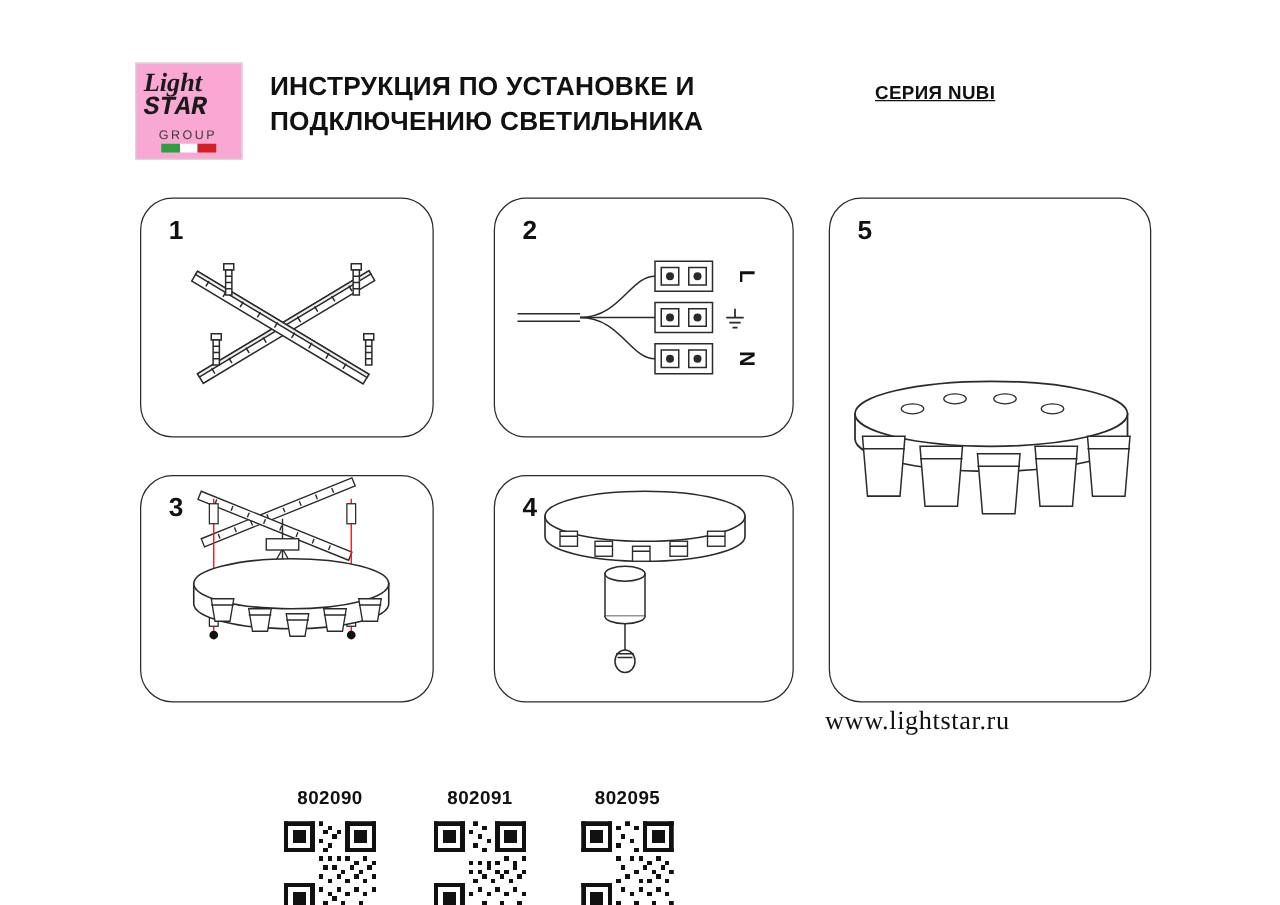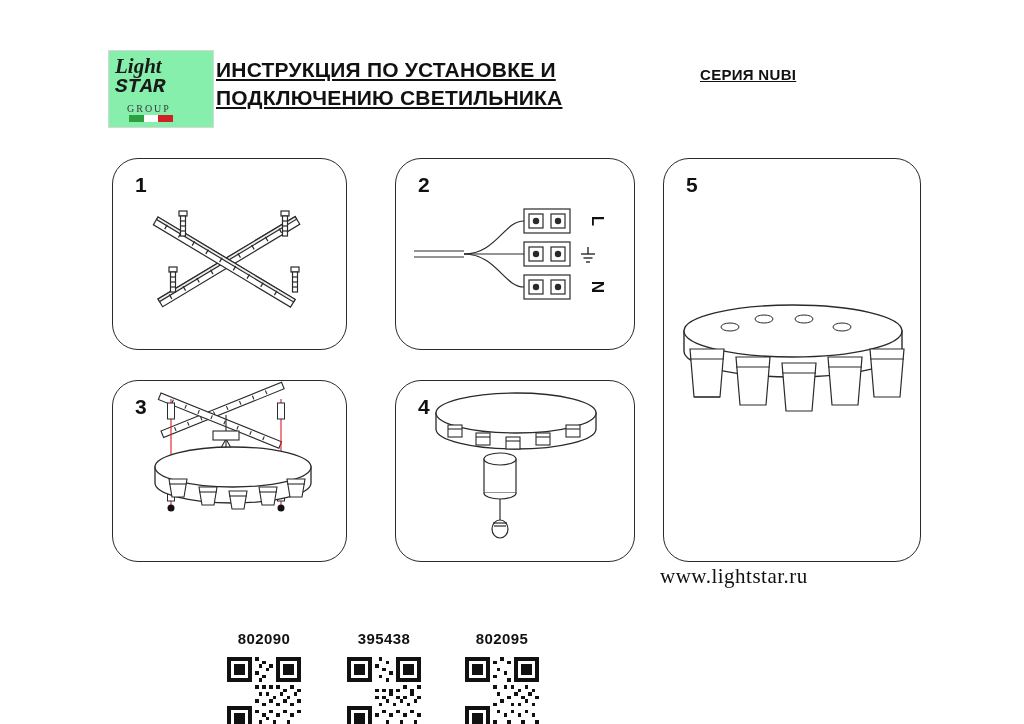--- a/index.html
+++ b/index.html
@@ -25,25 +25,25 @@
     position: absolute;
     left: 0;
     top: 38px;
     width: 1024px;
     height: 90px;
   }
   .logo {
     position: absolute;
     left: 108px;
     top: 12px;
-    width: 106px;
+    width: 86px;
     height: 78px;
     border: 1px solid #d8d8d8;
     box-sizing: border-box;
-    background: #86efac;
+    background: #f9a8d4;
   }
   .logo-l1 {
     position: absolute;
     left: 6px;
     top: 3px;
     font-family: "Liberation Serif", serif;
     font-style: italic;
     font-weight: bold;
     font-size: 21px;
     letter-spacing: 0px;
@@ -56,21 +56,21 @@
     font-family: Liberation Mono, monospace;
     font-style: italic;
     font-weight: bold;
     font-size: 21px;
     color: #1a1a1a;
   }
   .logo-l3 {
     position: absolute;
     left: 18px;
     top: 52px;
-    font-family: Liberation Serif, serif;
+    font-family: Liberation Sans, sans-serif;
     font-size: 10px;
     letter-spacing: 2px;
     color: #3a3a3a;
   }
   .flag {
     position: absolute;
     left: 20px;
     bottom: 5px;
     width: 44px;
     height: 7px;
@@ -81,21 +81,20 @@
   .title {
     position: absolute;
     left: 216px;
     top: 18px;
     width: 420px;
     font-size: 21px;
     font-weight: bold;
     line-height: 28px;
     letter-spacing: 0.2px;
     color: #111;
-    text-decoration: underline;
   }
   .series-block {
     position: absolute;
     left: 700px;
     top: 22px;
     width: 280px;
   }
   .series-line {
     font-size: 15px;
     font-weight: bold;
@@ -543,21 +542,21 @@
           <rect x="19" y="19" width="1" height="1"></rect>
             <rect x="8" y="20" width="1" height="1"></rect>
           <rect x="12" y="20" width="1" height="1"></rect>
             <rect x="16" y="20" width="1" height="1"></rect>
           <rect x="20" y="19" width="1" height="1"></rect>
         </g>
       </svg>
     </div>
 
     <div class="code-item">
-      <div class="code-label">395438</div>
+      <div class="code-label">802091</div>
       <svg class="qr" viewBox="0 0 21 21" shape-rendering="crispEdges">
         <rect width="21" height="21" fill="#fff"></rect>
         <g fill="#111">
           <rect x="0" y="0" width="7" height="1"></rect>
             <rect x="0" y="6" width="7" height="1"></rect>
           <rect x="0" y="0" width="1" height="7"></rect>
             <rect x="6" y="0" width="1" height="7"></rect>
           <rect x="2" y="2" width="3" height="3"></rect>
           <rect x="14" y="0" width="7" height="1"></rect>
             <rect x="14" y="6" width="7" height="1"></rect>

